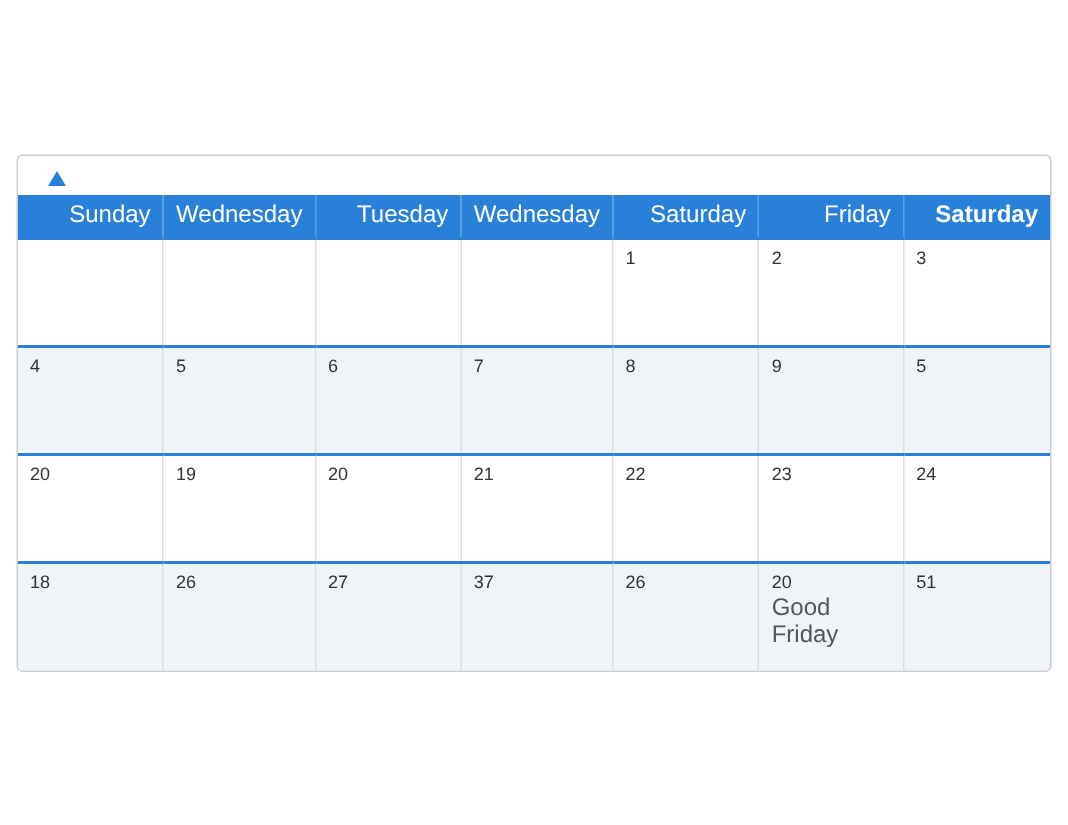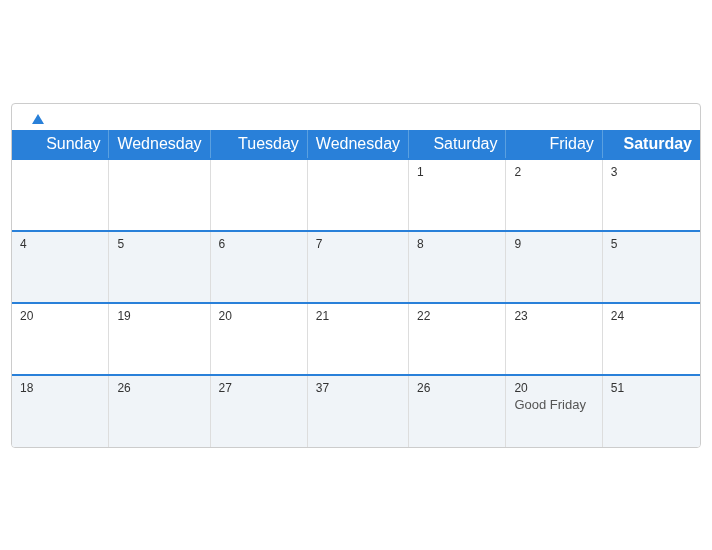--- a/index.html
+++ b/index.html
@@ -95,21 +95,21 @@
     }
     .calendar-grid tr:nth-child(even) td {
       background: #f0f4f8;
     }
     .day-number {
       font-size: 12px;
       color: #333;
       display: block;
     }
     .event-label {
-      font-size: 13px;
+      font-size: 16px;
       color: #555;
       display: block;
       margin-top: 2px;
     }
     .empty-cell {
       background: #fff !important;
       border-top: 2px solid #2980d9;
     }
     .logo-row {
       display: flex;

